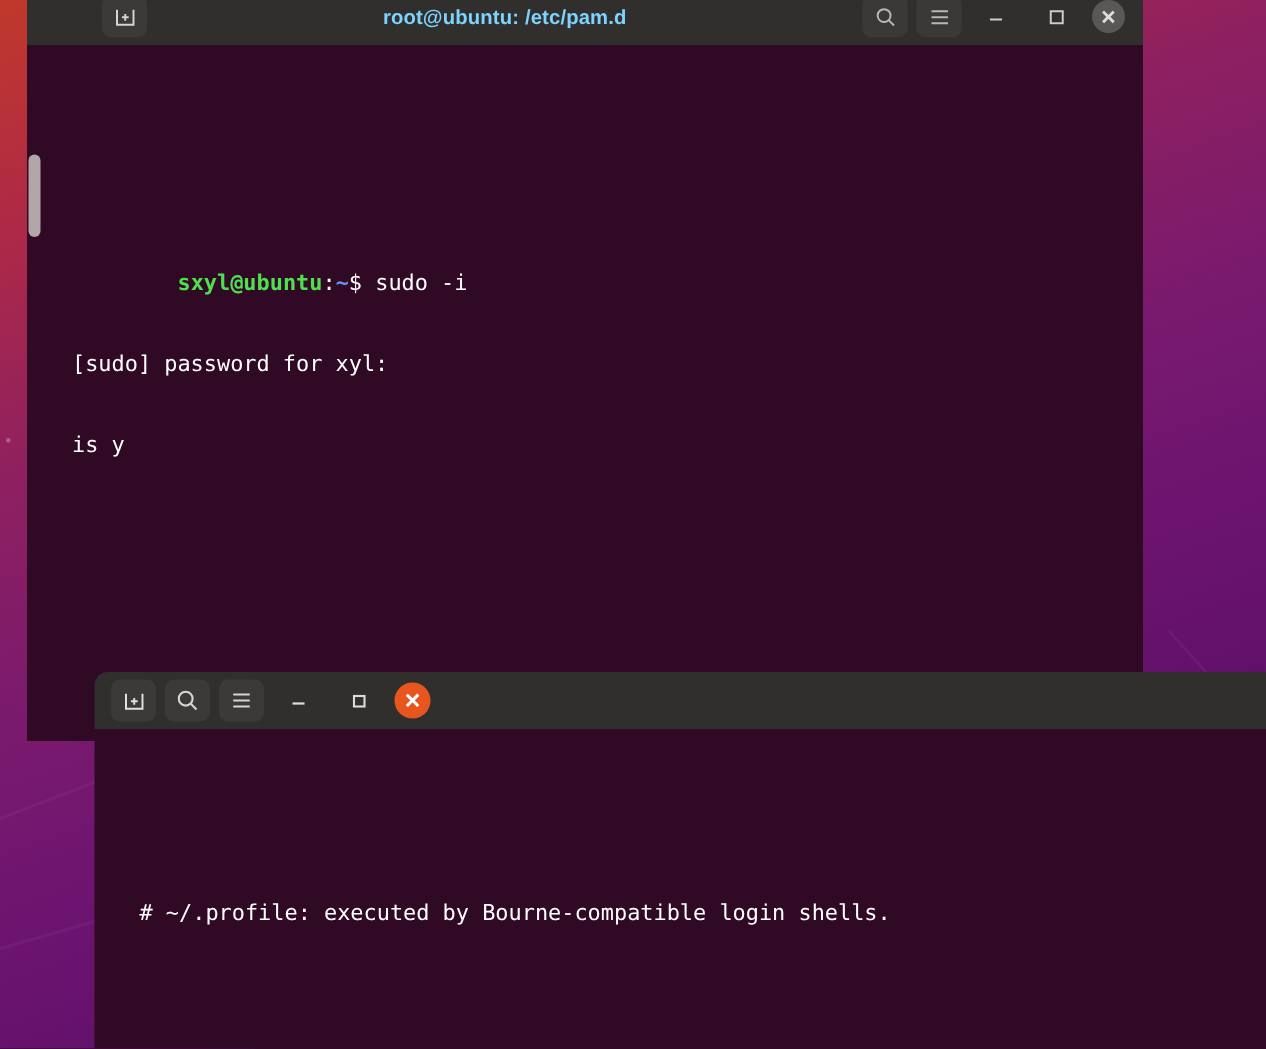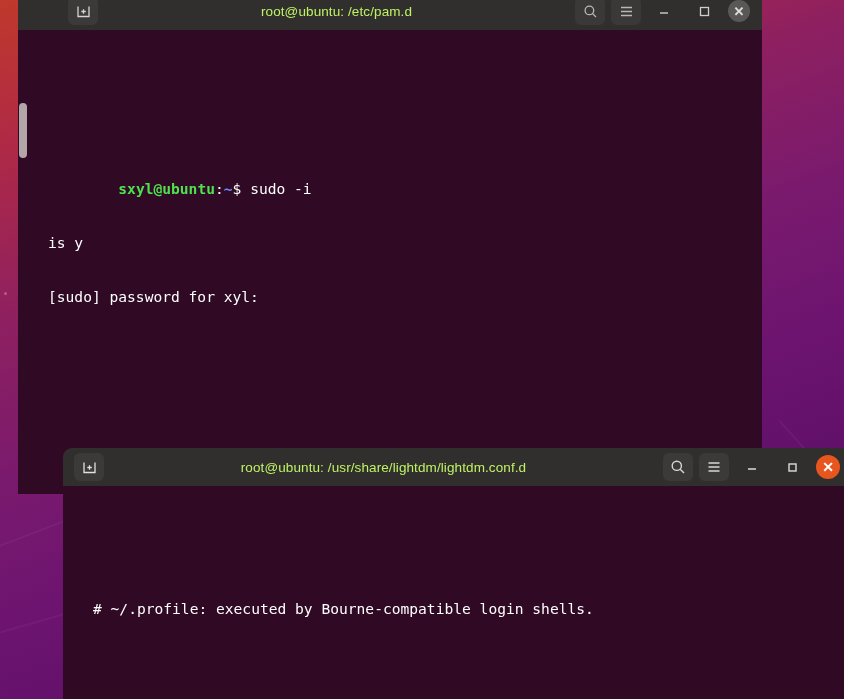--- a/index.html
+++ b/index.html
@@ -60,24 +60,24 @@
     border-top-right-radius: 9px;
     position: relative;
   }
   .titlebar.clipped-top {
     border-top-left-radius: 0;
     border-top-right-radius: 0;
   }
   .tb-title {
     flex: 1;
     text-align: center;
-    color: #bef264;
+    color: #7dd3fc;
     font-family: "Liberation Sans", sans-serif;
     font-size: 13.5px;
-    font-weight: normal;
+    font-weight: bold;
     letter-spacing: .1px;
     white-space: nowrap;
     overflow: hidden;
   }
   .tb-btn {
     width: 30px; height: 28px;
     border-radius: 6px;
     background: #3b3a39;
     display: flex;
     align-items: center;
@@ -214,22 +214,22 @@
       
       <div class="scrollbar-track" style="left:0px;">
         <div class="scrollbar-thumb" style="top:73px; height:55px;"></div>
       </div>
 
       
       <div class="term-line">
         <span class="c-green">s</span><span class="c-green">xyl@ubuntu</span><span class="c-white">:</span><span class="c-blue">~</span><span class="c-white">$ sudo -i</span>
       </div>
 
+      <div class="term-line">[sudo] password for xyl:</div>
       <div class="term-line">is y</div>
-      <div class="term-line">[sudo] password for xyl:</div>
       
       
       
       
 
       
       
       
       
       
@@ -247,21 +247,20 @@
 
   <div class="term-window" style="left:63px; top:448px; width:790px; height:260px;">
 
     <div class="titlebar">
       <div class="tb-btn" style="margin-left:5px;">
         <svg width="15" height="15" viewBox="0 0 15 15">
           <path d="M2 2.5 L2 12.5 L13 12.5 L13 2.5" fill="none" stroke="#e2e0de" stroke-width="1.3"></path>
           <path d="M7.5 5.3 L7.5 9.8 M5.3 7.5 L9.8 7.5" stroke="#e2e0de" stroke-width="1.3"></path>
         </svg>
       </div>
-      <div class="tb-title">root@ubuntu: /usr/share/lightdm/lightdm.conf.d</div>
       <div class="tb-btn">
         <svg width="16" height="16" viewBox="0 0 16 16">
           <circle cx="6.8" cy="6.8" r="4.6" fill="none" stroke="#d8d6d4" stroke-width="1.4"></circle>
           <path d="M10.2 10.2 L14 14" stroke="#d8d6d4" stroke-width="1.4"></path>
         </svg>
       </div>
       <div class="tb-btn">
         <svg width="16" height="14" viewBox="0 0 16 14">
           <path d="M2.5 3 H13.5 M2.5 7 H13.5 M2.5 11 H13.5" stroke="#d8d6d4" stroke-width="1.4"></path>
         </svg>

